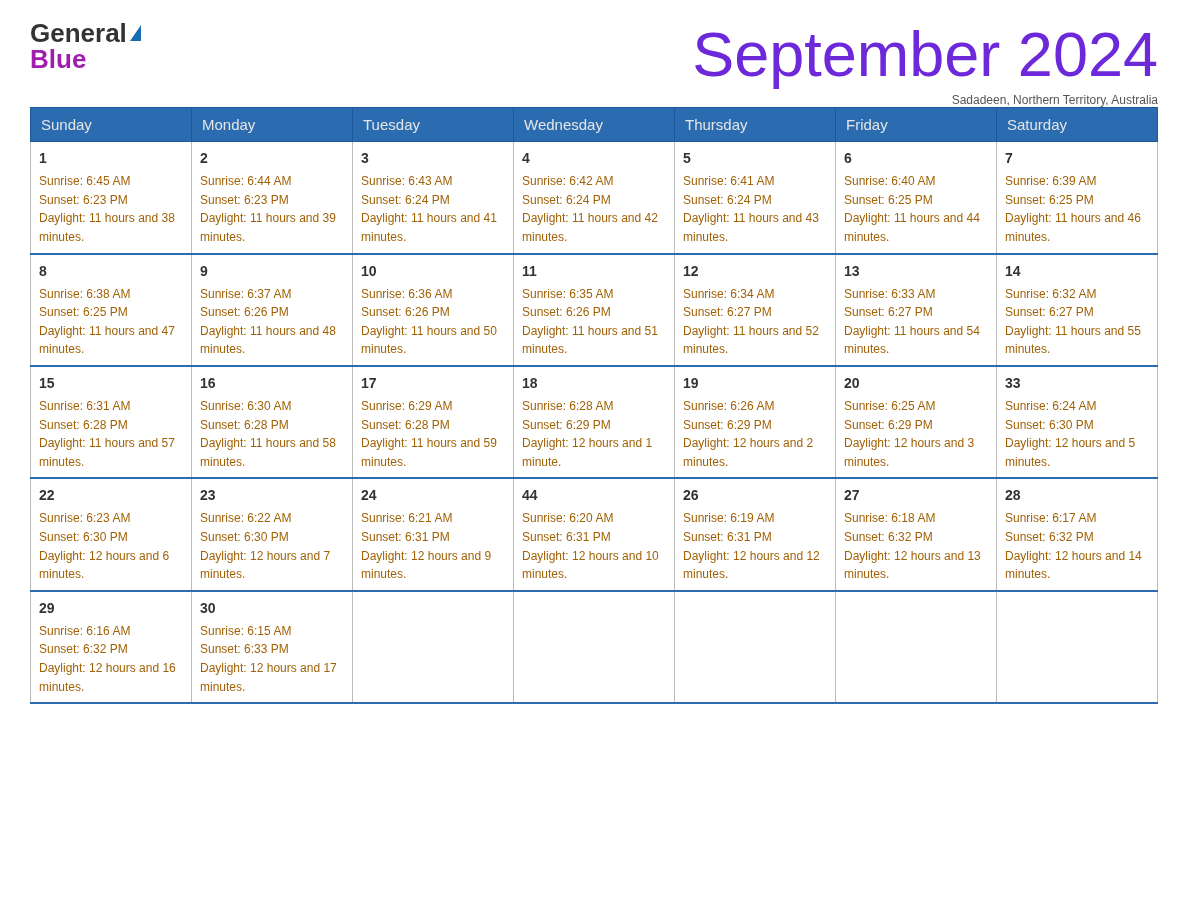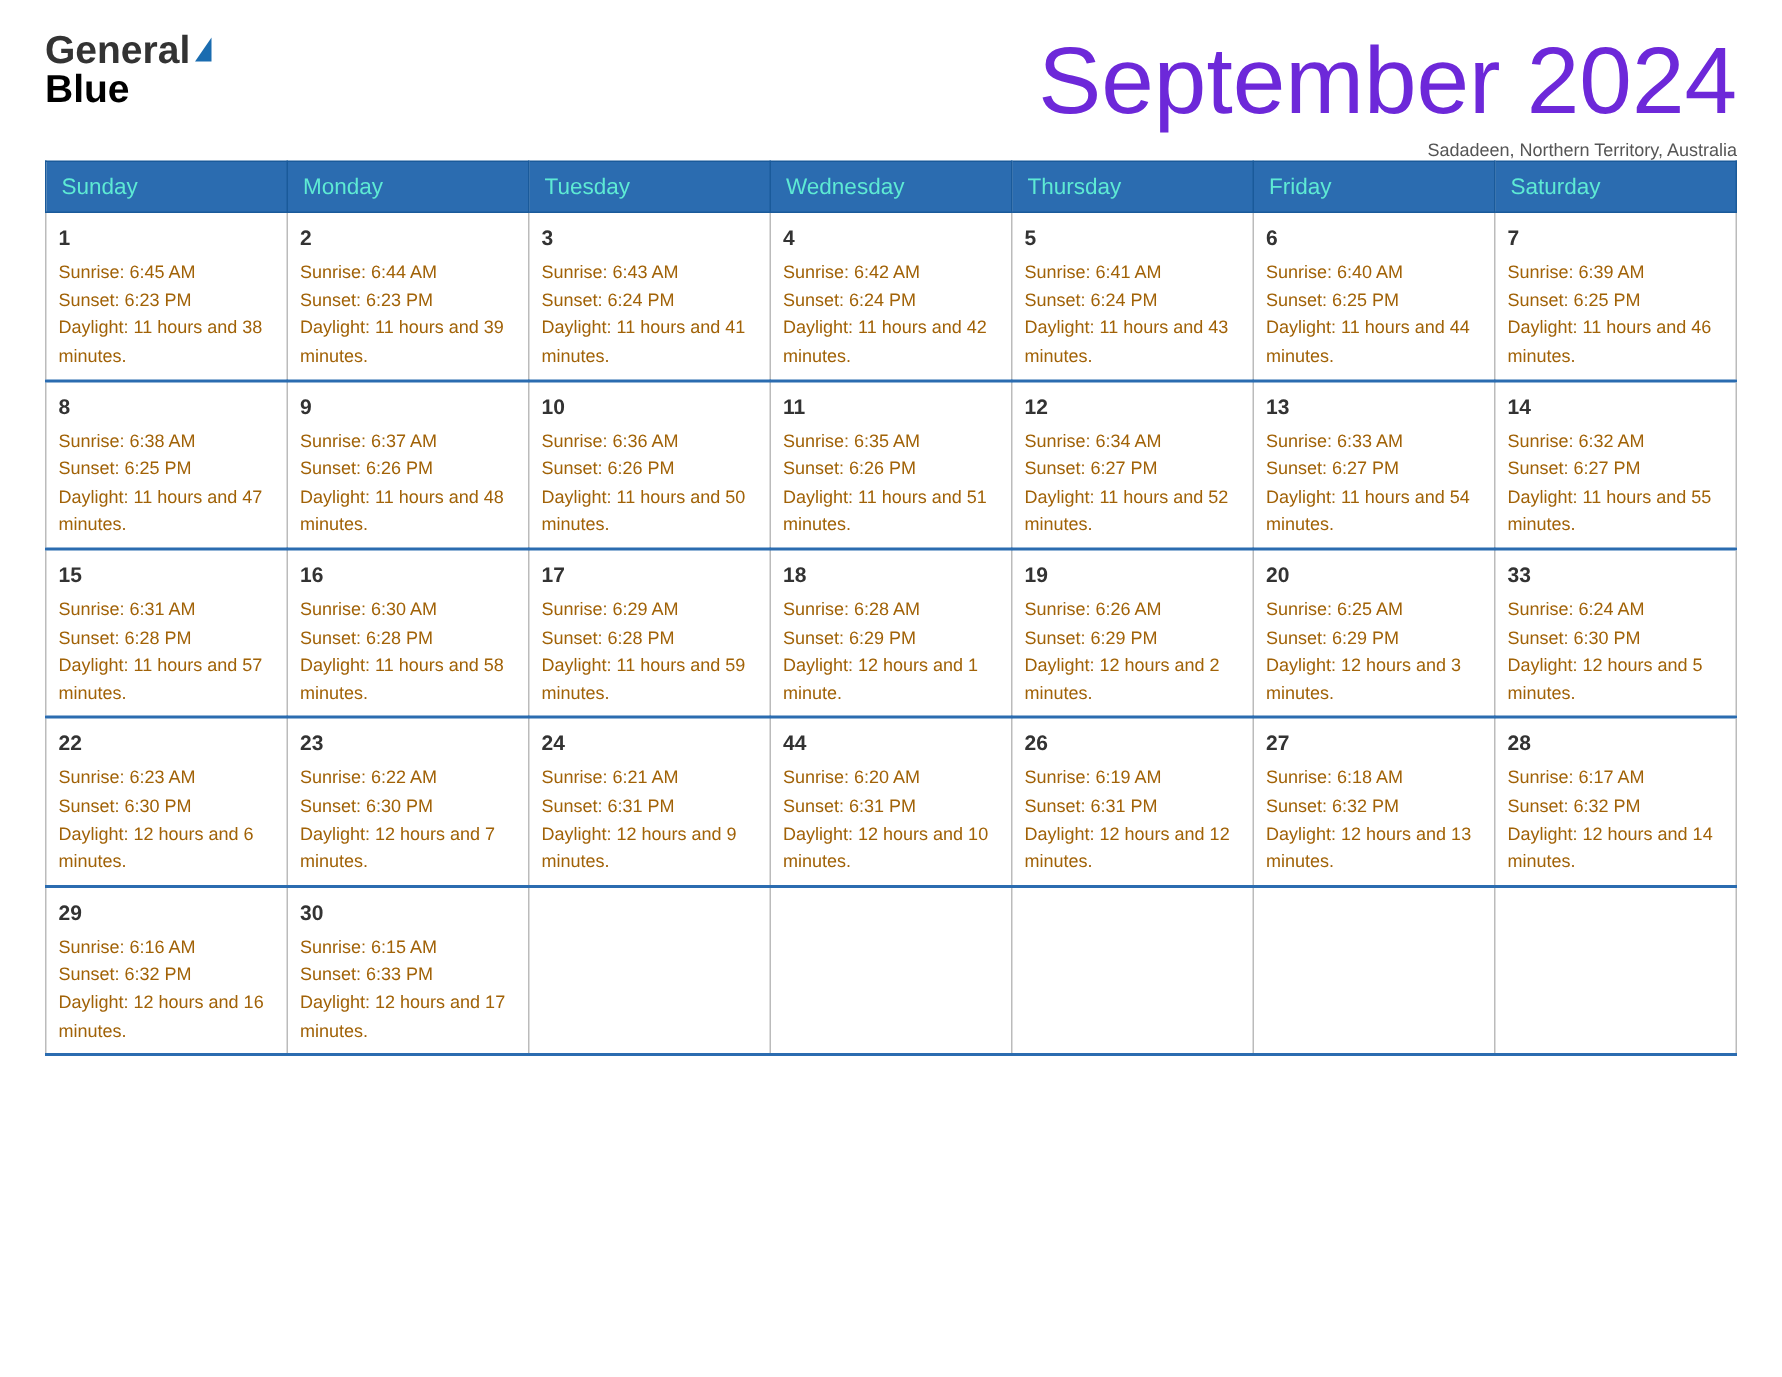--- a/index.html
+++ b/index.html
@@ -33,21 +33,21 @@
       color: #555;
       margin-top: 4px;
     }
     .calendar {
       width: 100%;
       border-collapse: collapse;
       border: 1px solid #999;
     }
     .calendar thead tr th {
       background-color: #2b6cb0;
-      color: #5eead4;
+      color: #e5e5e5;
       font-size: 15px;
       font-weight: normal;
       padding: 8px 10px;
       text-align: left;
       border: 1px solid #1a5a9a;
     }
     .calendar tbody tr td {
       vertical-align: top;
       padding: 6px 8px;
       border: 1px solid #bbb;
@@ -78,21 +78,21 @@
       display: flex;
       align-items: center;
       font-size: 26px;
       font-weight: bold;
       color: #333;
       line-height: 1;
     }
     .logo-line2 {
       font-size: 26px;
       font-weight: bold;
-      color: #000000;
+      color: #a21caf;
       line-height: 1;
     }
     .logo-triangle-shape {
       display: inline-block;
       width: 0;
       height: 0;
       border-left: 11px solid transparent;
       border-bottom: 16px solid #1a6cb0;
       margin-left: 3px;
       position: relative;

